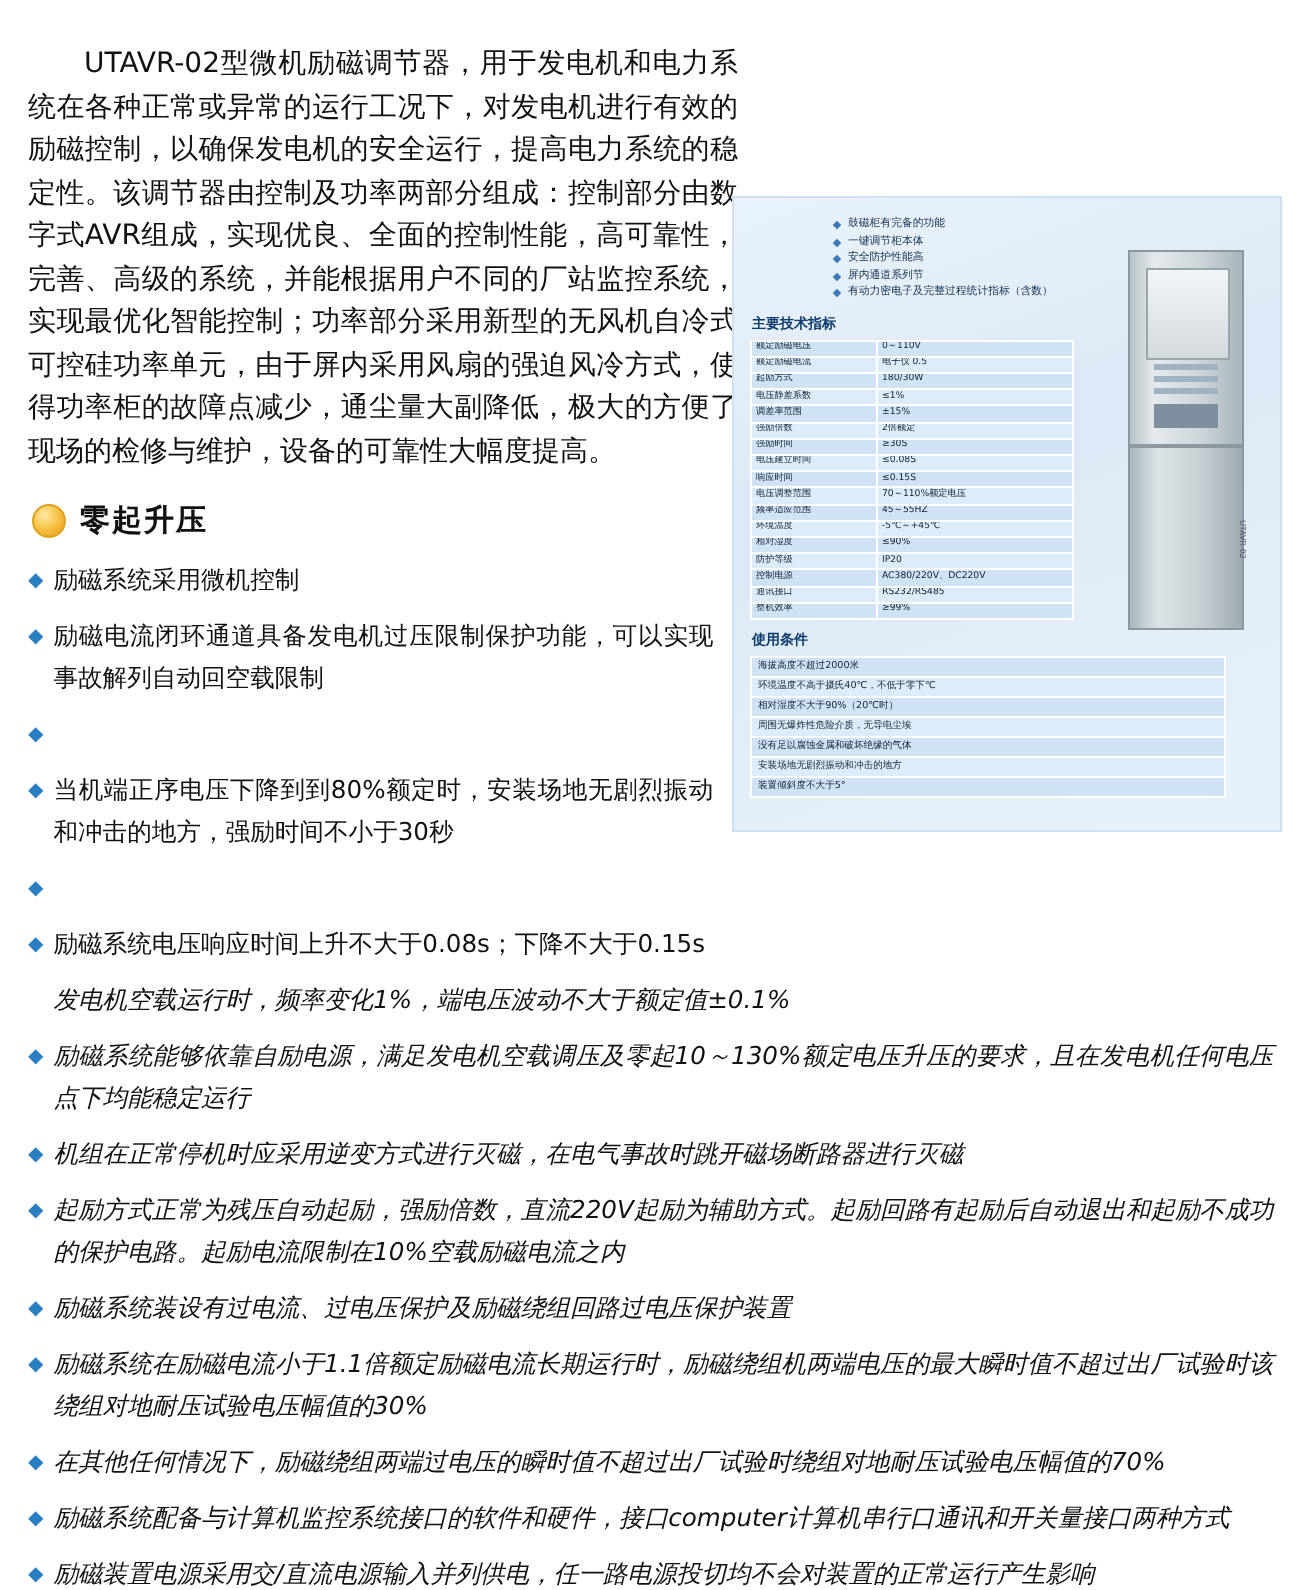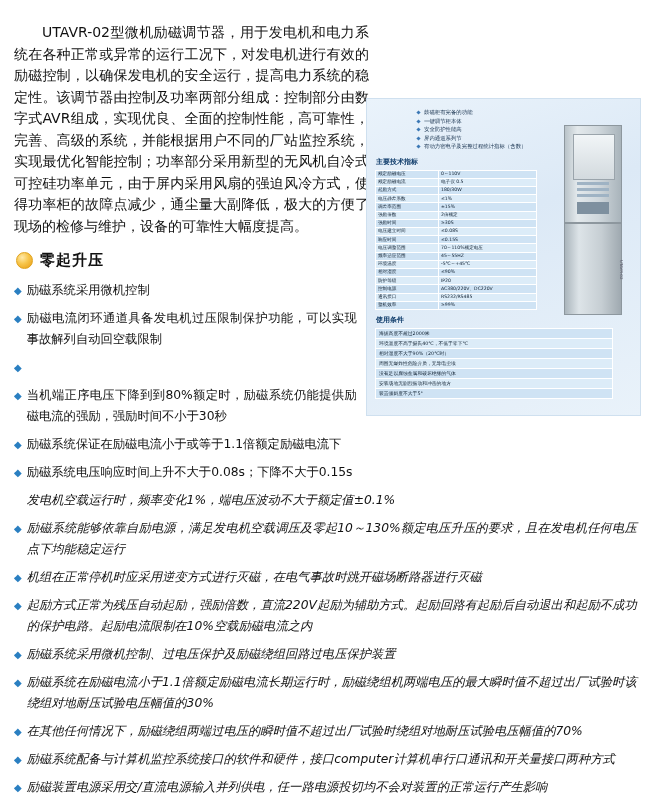--- a/index.html
+++ b/index.html
@@ -327,25 +327,24 @@
       </div>
     <div class="feature">
         <span class="dia">◆</span>
         <span class="ftext">励磁电流闭环通道具备发电机过压限制保护功能，可以实现事故解列自动回空载限制</span>
       </div>
     <div class="feature">
         <span class="dia">◆</span>
       </div>
     <div class="feature">
         <span class="dia">◆</span>
-        <span class="ftext">当机端正序电压下降到到80%额定时，励磁系统仍能提供励磁电流的强励，强励时间不小于30秒</span>
-      </div>
-    <div class="feature">
-        <span class="dia">◆</span>
-        <span class="ftext">励磁系统保证在励磁电流小于或等于1.1倍额定励磁电流下</span>
+        <span class="ftext">当机端正序电压下降到到80%额定时，安装场地无剧烈振动和冲击的地方，强励时间不小于30秒</span>
+      </div>
+    <div class="feature">
+        <span class="dia">◆</span>
       </div>
     <div class="feature">
         <span class="dia">◆</span>
         <span class="ftext">励磁系统电压响应时间上升不大于0.08s；下降不大于0.15s</span>
       </div>
   </div>
 
   <div class="wide body-wide">
     <div class="feature">
         <span class="dia" style="visibility:hidden">◆</span>
@@ -358,21 +357,21 @@
     <div class="feature">
         <span class="dia">◆</span>
         <span class="ftext">机组在正常停机时应采用逆变方式进行灭磁，在电气事故时跳开磁场断路器进行灭磁</span>
       </div>
     <div class="feature">
         <span class="dia">◆</span>
         <span class="ftext">起励方式正常为残压自动起励，强励倍数，直流220V起励为辅助方式。起励回路有起励后自动退出和起励不成功的保护电路。起励电流限制在10%空载励磁电流之内</span>
       </div>
     <div class="feature">
         <span class="dia">◆</span>
-        <span class="ftext">励磁系统采用微机控制、过电压保护及励磁绕组回路过电压保护装置</span>
+        <span class="ftext">励磁系统装设有过电流、过电压保护及励磁绕组回路过电压保护装置</span>
       </div>
     <div class="feature">
         <span class="dia">◆</span>
         <span class="ftext">励磁系统在励磁电流小于1.1倍额定励磁电流长期运行时，励磁绕组机两端电压的最大瞬时值不超过出厂试验时该绕组对地耐压试验电压幅值的30%</span>
       </div>
     <div class="feature">
         <span class="dia">◆</span>
         <span class="ftext">在其他任何情况下，励磁绕组两端过电压的瞬时值不超过出厂试验时绕组对地耐压试验电压幅值的70%</span>
       </div>
     <div class="feature">

